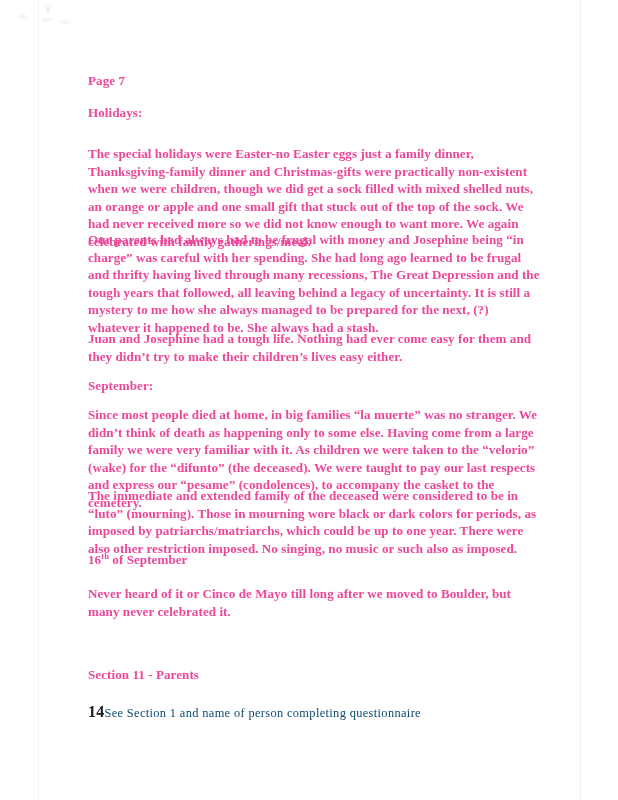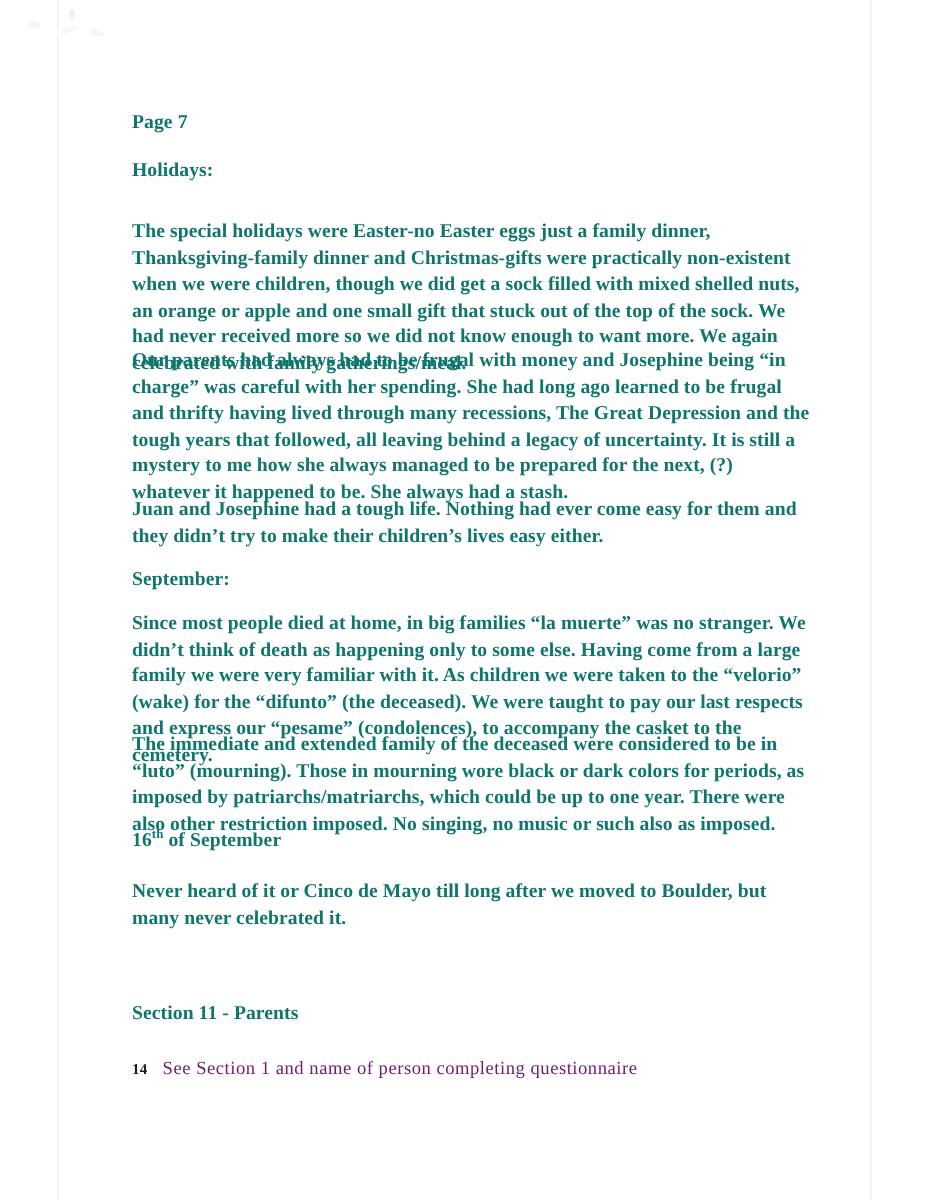--- a/index.html
+++ b/index.html
@@ -41,21 +41,21 @@
   
   .page {
     position: absolute;
     left: 88px;
     top: 0;
     width: 452px;
   }
 
   .line,
   .para {
-    color: #0f766e;
+    color: #ec4899;
     font-weight: bold;
     font-size: 13.1px;
     line-height: 17.6px;
     letter-spacing: 0.05px;
     text-align: left;
     margin: 0;
     -webkit-font-smoothing: antialiased;
   }
 
   .page-label   { position: absolute; top: 72px;  }
@@ -80,29 +80,29 @@
   
   .footnote {
     position: absolute;
     top: 703px;
     left: 88px;
     white-space: nowrap;
   }
   .footnote .fn-num {
     color: #1d1d1d;
     font-weight: bold;
-    font-size: 10px;
+    font-size: 16px;
     letter-spacing: 0.2px;
   }
   .footnote .fn-text {
-    color: #701a75;
+    color: #0c4a6e;
     font-weight: normal;
     font-size: 12.4px;
     letter-spacing: 0.35px;
-    margin-left: 10px;
+    margin-left: 0;
   }
 </style>
 </head>
 <body>
 
 <div class="scan-line-v a"></div>
 <div class="scan-line-v b"></div>
 <div class="speck s1"></div>
 <div class="speck s2"></div>
 <div class="speck s3"></div>

